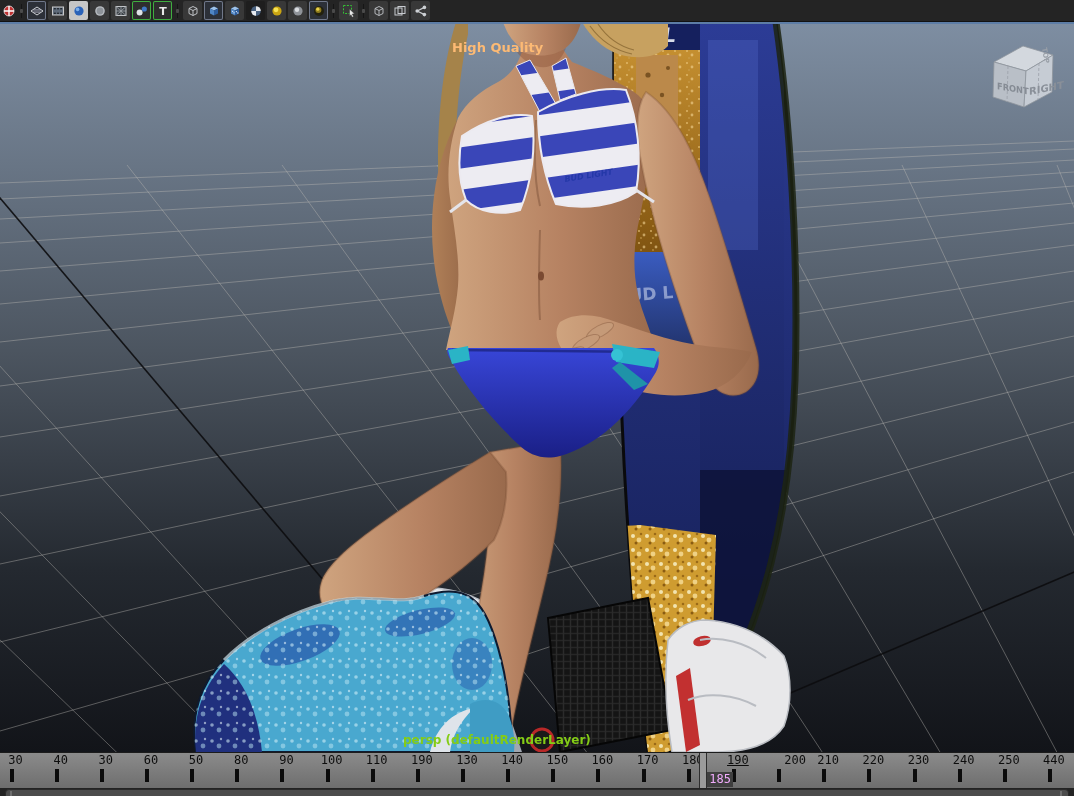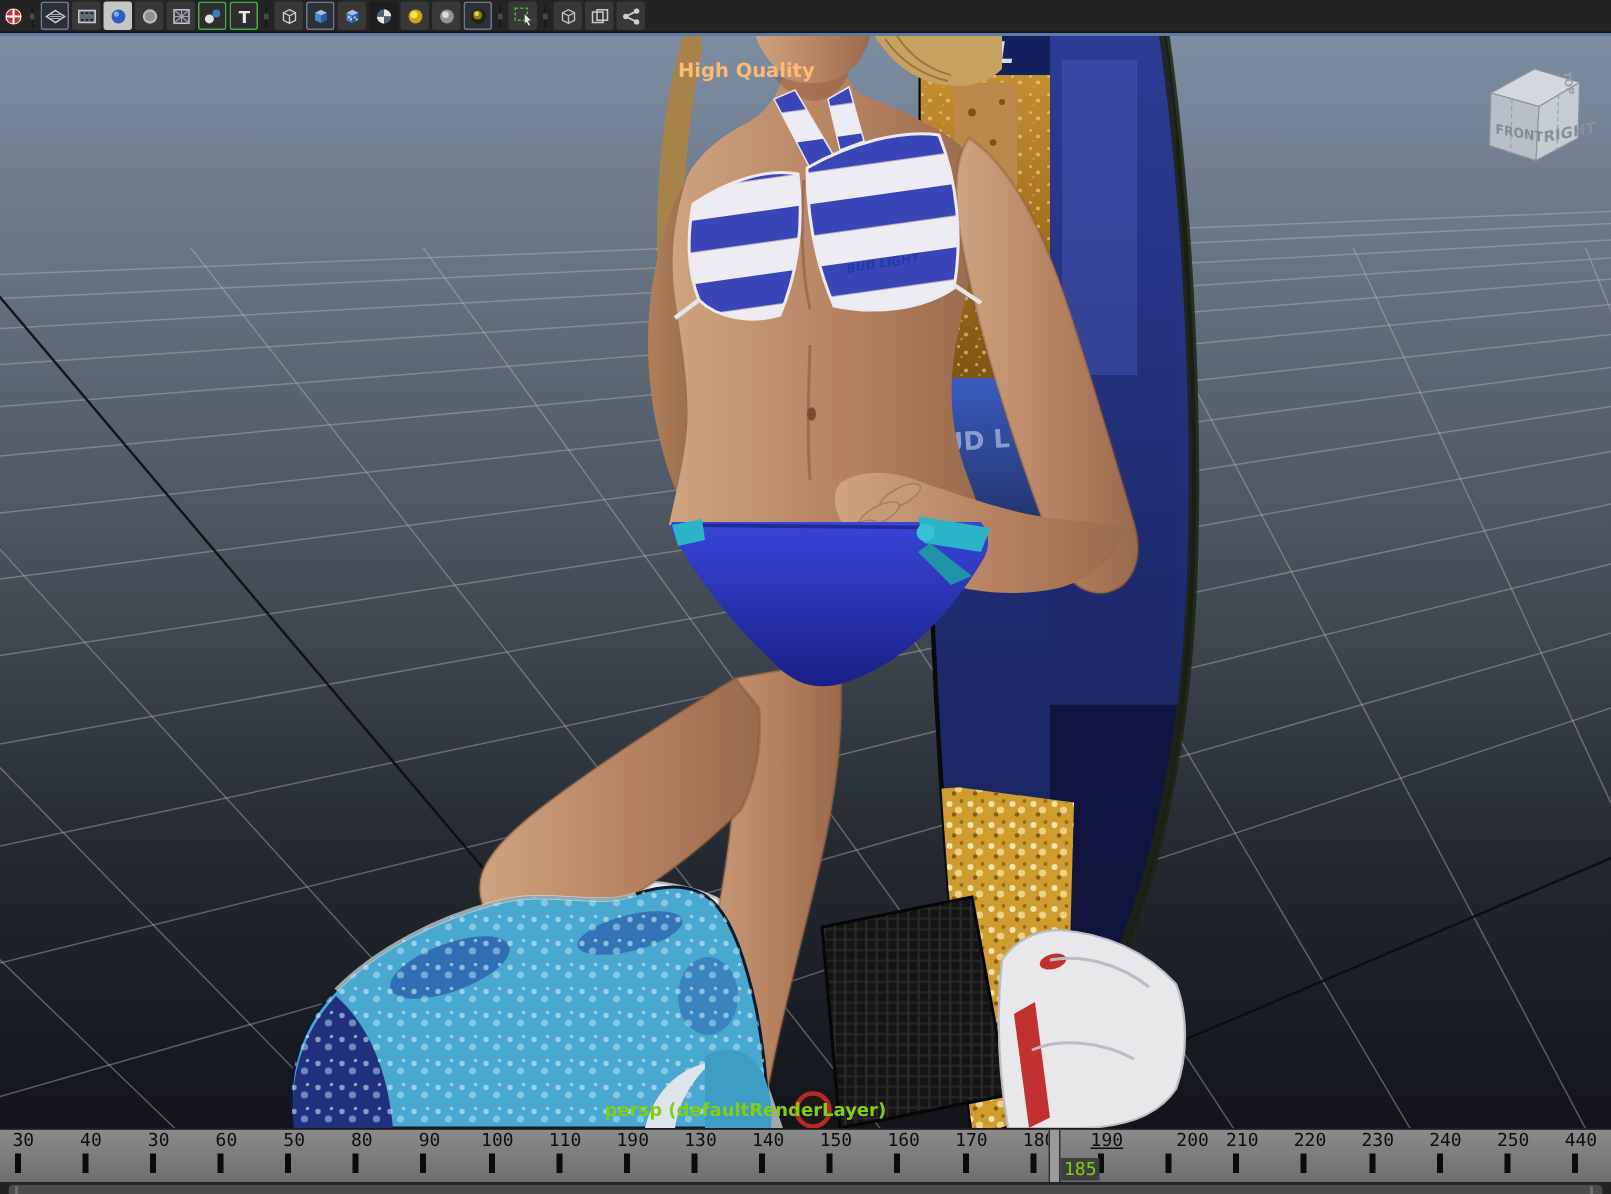--- a/index.html
+++ b/index.html
@@ -33,21 +33,21 @@
 
   
   .timeruler{position:absolute;left:0;top:752px;width:1074px;height:36px;
              background:linear-gradient(180deg,#8b8b8b,#6e6e6e);border-top:1px solid #1c1c1c;
              box-sizing:border-box;z-index:40;overflow:hidden;}
   .tlabel{position:absolute;top:1px;transform:translateX(-50%);font-family:"DejaVu Sans Mono","Liberation Mono",monospace;
           font-size:12px;color:#0d0d0d;line-height:13px;}
   .tick{position:absolute;top:16px;width:4px;height:13px;background:#0b0b0b;}
   .cmarker{position:absolute;top:0;height:36px;width:8px;background:#9b9b9b;
            border-left:1px solid #2e2e2e;border-right:1px solid #2e2e2e;box-sizing:border-box;}
-  .cframe{position:absolute;top:19px;height:15px;background:#3f3f3f;color:#84cc16;
+  .cframe{position:absolute;top:19px;height:15px;background:#3f3f3f;color:#f0abfc;
           font-family:"DejaVu Sans Mono","Liberation Mono",monospace;font-size:12px;line-height:15px;
           padding:0 2px;}
   
   .rangebar{position:absolute;left:0;top:788px;width:1074px;height:8px;background:#232323;z-index:40;}
   .rangebar .bar{position:absolute;left:5px;right:5px;top:1px;height:10px;background:#4c4c4c;
                  border:1px solid #2a2a2a;border-radius:4px;}
   .rangebar .cap{position:absolute;top:3px;width:2px;height:6px;background:#6e6e6e;}
 </style>
 </head>
 <body>

